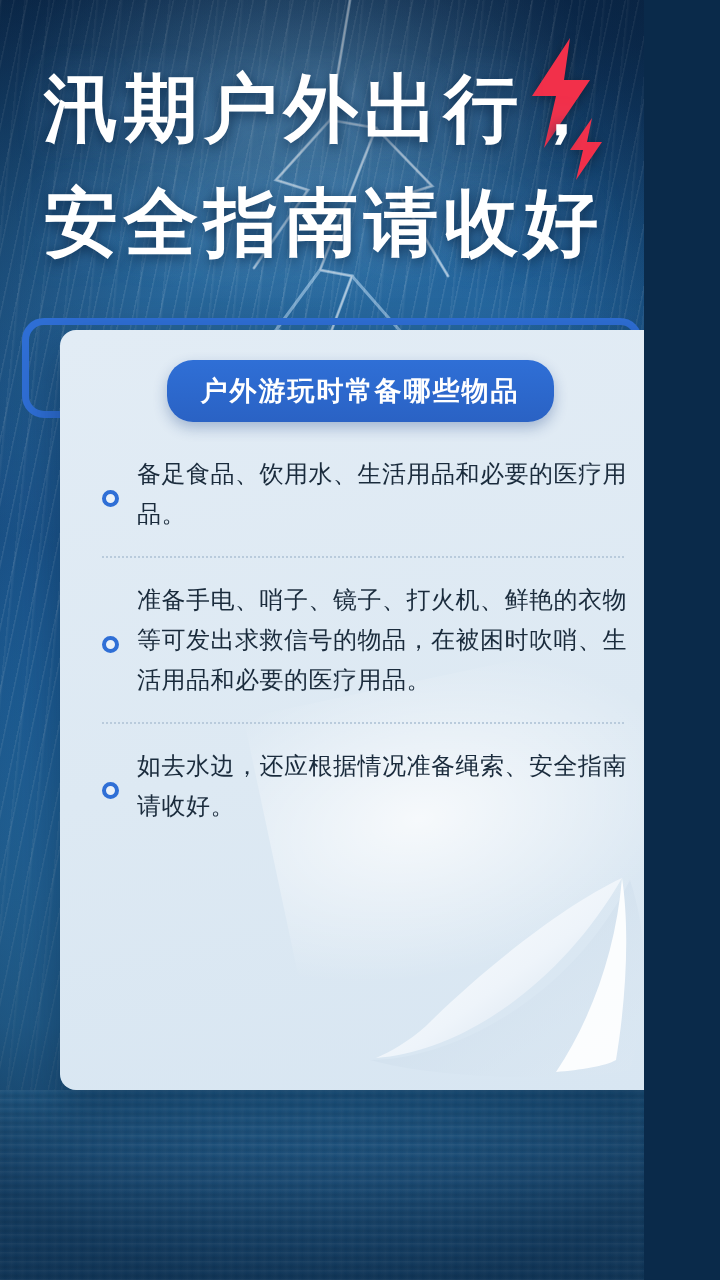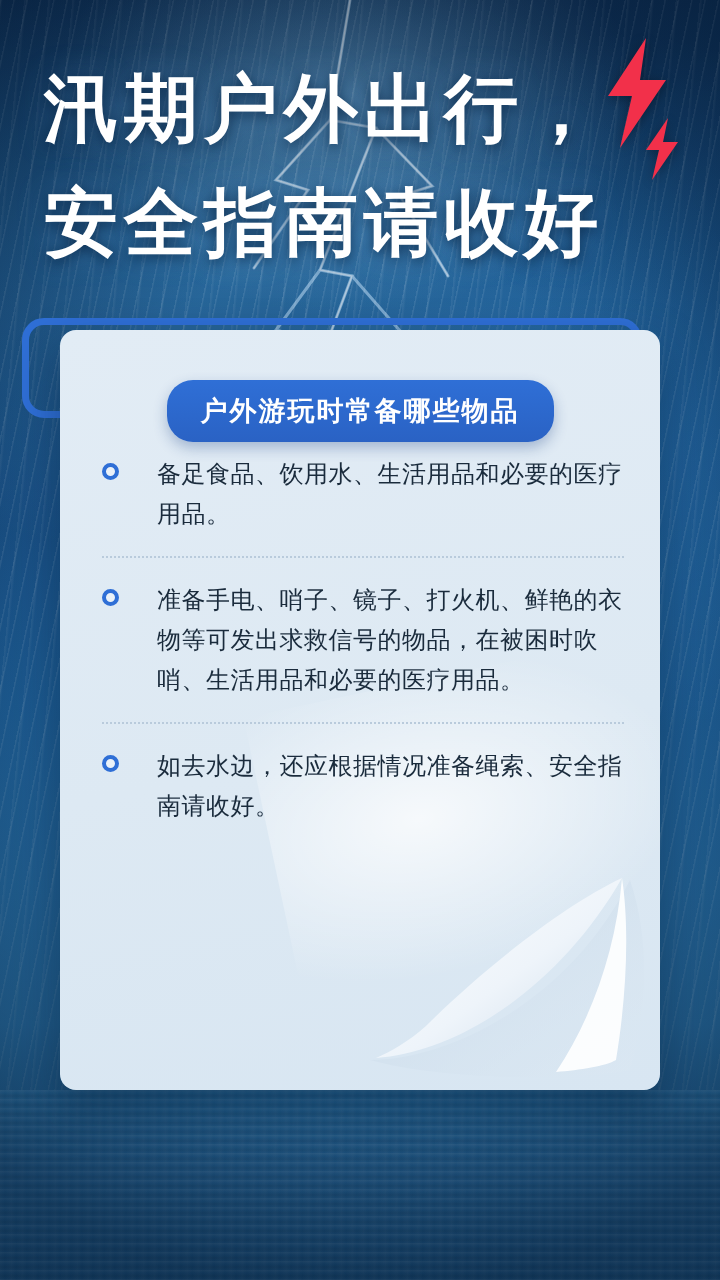--- a/index.html
+++ b/index.html
@@ -2,21 +2,21 @@
 <html lang="zh"><head>
 <meta charset="utf-8">
 <style>
   html, body {
     margin: 0;
     padding: 0;
     background: #0a2a4a;
   }
   .poster {
     position: relative;
-    width: 720px;
+    width: 644px;
     height: 1280px;
     overflow: hidden;
     font-family: "Liberation Sans", "DejaVu Sans", sans-serif;
     background: linear-gradient(180deg, #0e2f55 0%, #12406e 18%, #1a5289 38%, #20639d 55%, #2a74ad 70%, #2f7cb5 80%, #2a6fa4 90%, #235d8c 100%);
     text-decoration: underline;
   }
 
   
   .bg-storm {
     position: absolute;
@@ -156,34 +156,32 @@
   .card-title {
     background: linear-gradient(180deg, #2f6fd6 0%, #2a62c4 100%);
     color: #fff;
     font-size: 27px;
     font-weight: bold;
     letter-spacing: 2px;
     padding: 13px 34px;
     border-radius: 26px;
     box-shadow: 0 6px 14px rgba(20,60,130,0.3);
     white-space: nowrap;
-    margin-top: 20px;
   }
 
   .list {
     position: absolute;
     left: 36px;
     right: 30px;
     top: 110px;
   }
   .item {
     display: flex;
-    align-items: flex-start;
+    align-items: center;
     padding: 14px 0 12px 0;
-    gap: 20px;
   }
   .dot {
     flex: 0 0 auto;
     width: 17px;
     height: 17px;
     border-radius: 50%;
     border: 4px solid #2f6fd6;
     background: #eaf1f8;
     margin: 9px 18px 0 6px;
     box-sizing: border-box;

